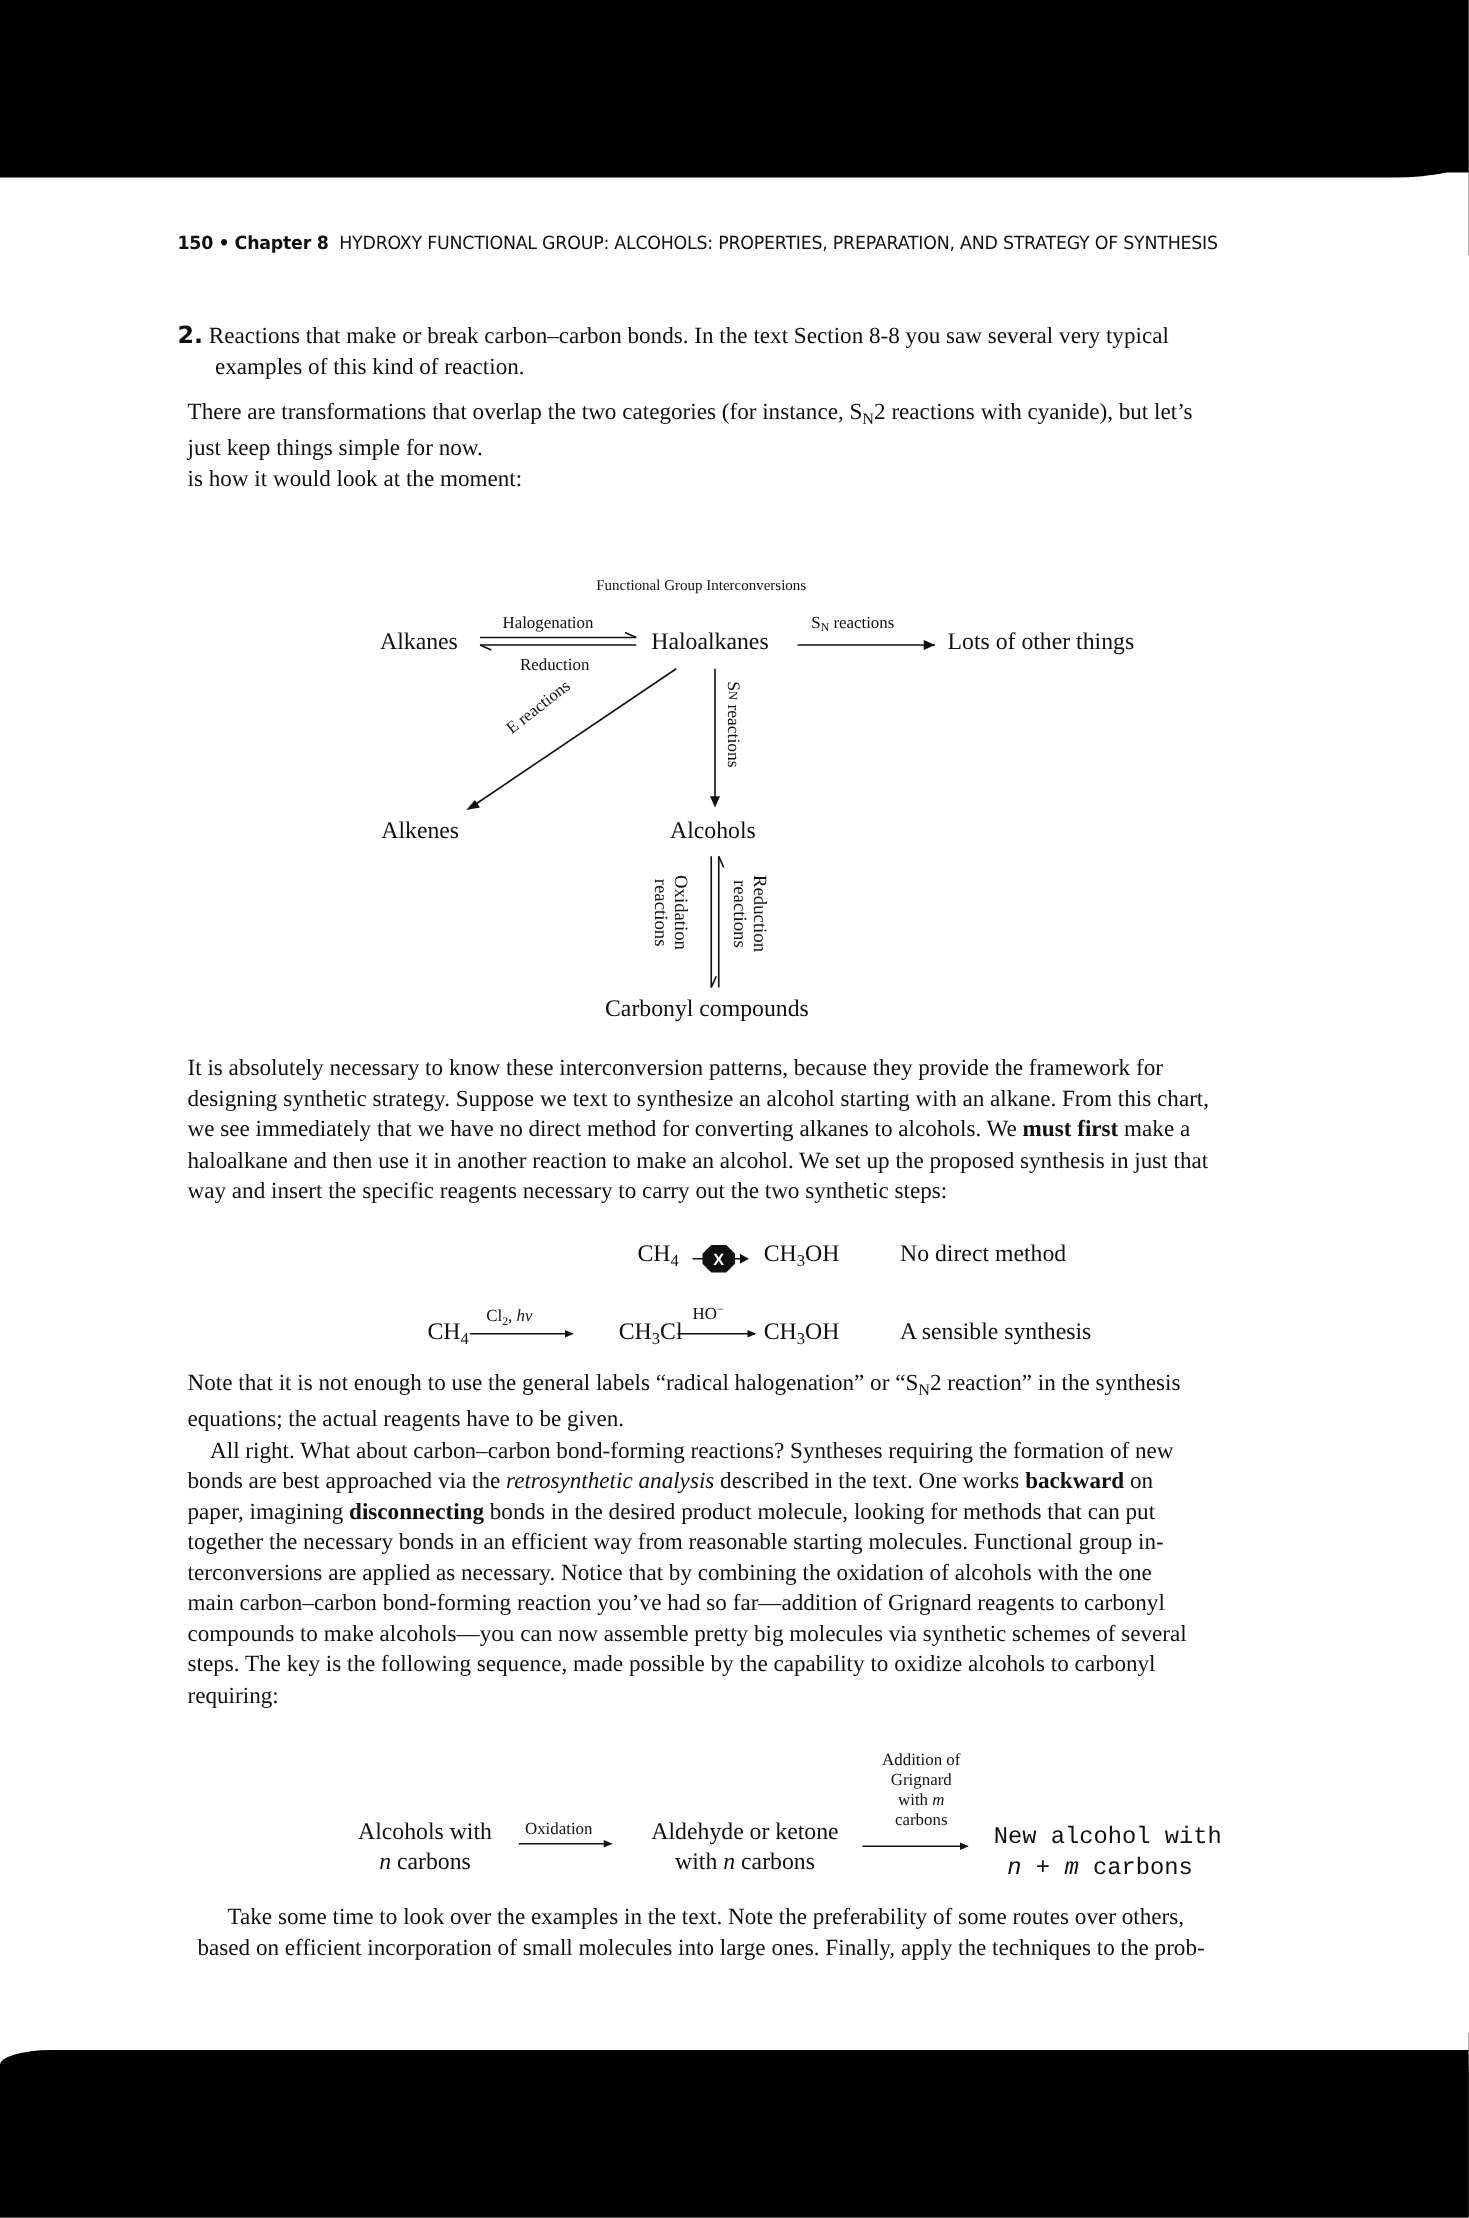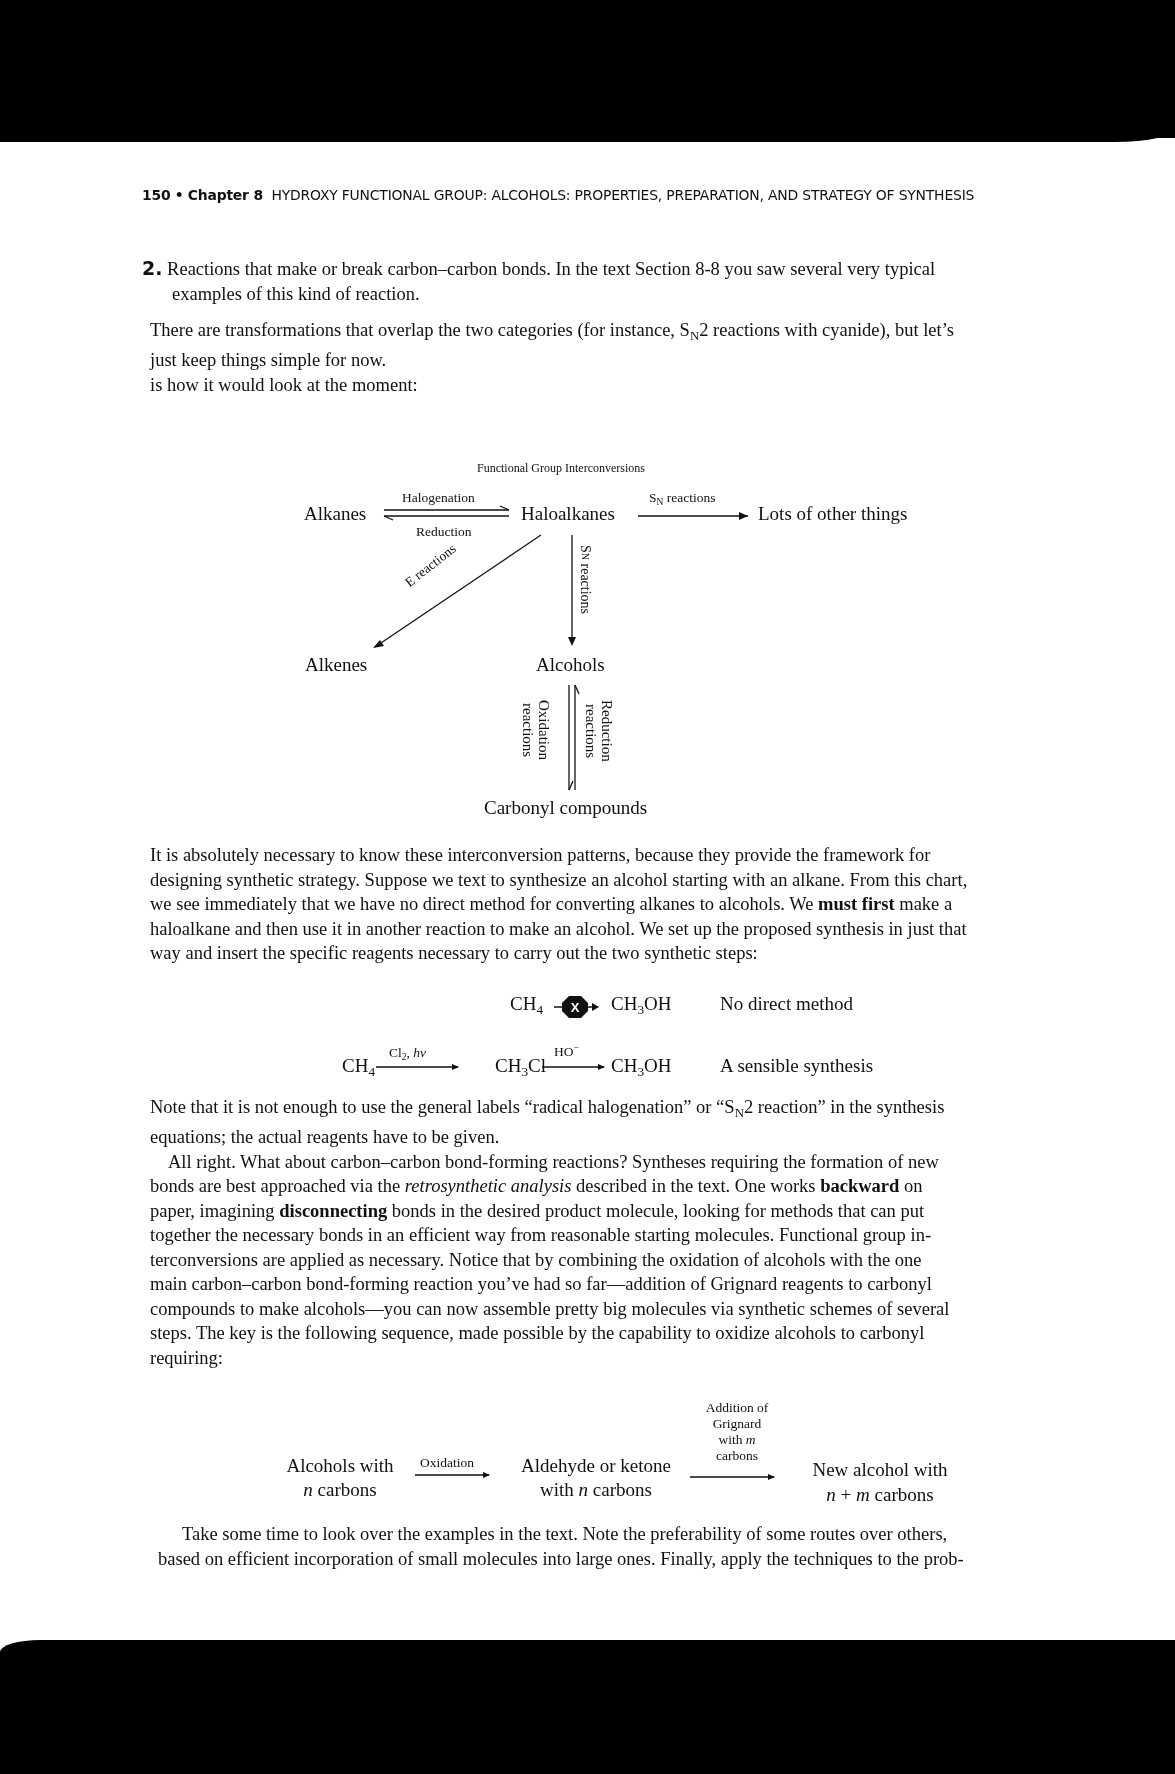--- a/index.html
+++ b/index.html
@@ -166,21 +166,21 @@
   <div class="abs small center" style="left:687px;top:1400px;width:100px;line-height:16px;">
     <div>Addition of</div>
     <div>Grignard</div>
     <div><span>with </span><i>m</i></div>
     <div>carbons</div>
   </div>
   <svg class="abs" style="left:688px;top:1472px;" width="92" height="10">
       <line x1="2" y1="5" x2="86" y2="5"></line>
       <polygon points="87,5 80,2 80,8" fill="#111"></polygon>
     </svg>
-  <div class="abs dlab center" style="left:795px;top:1457px;width:170px;line-height:25px;">
+  <div class="abs dlab center" style="left:795px;top:1457px;width:170px;line-height:25px;font-family:Liberation Mono, monospace;">
     <div>New alcohol with</div>
     <div><i>n</i><span> + </span><i>m</i><span> carbons</span></div>
   </div>
 </div>
 
 <div class="abs txt" style="left:158px;top:1522px;width:932px;">
   <div style="text-indent:24px;">Take some time to look over the examples in the text. Note the preferability of some routes over others,</div>
   <div>based on efficient incorporation of small molecules into large ones. Finally, apply the techniques to the prob-</div>
 </div>
 

